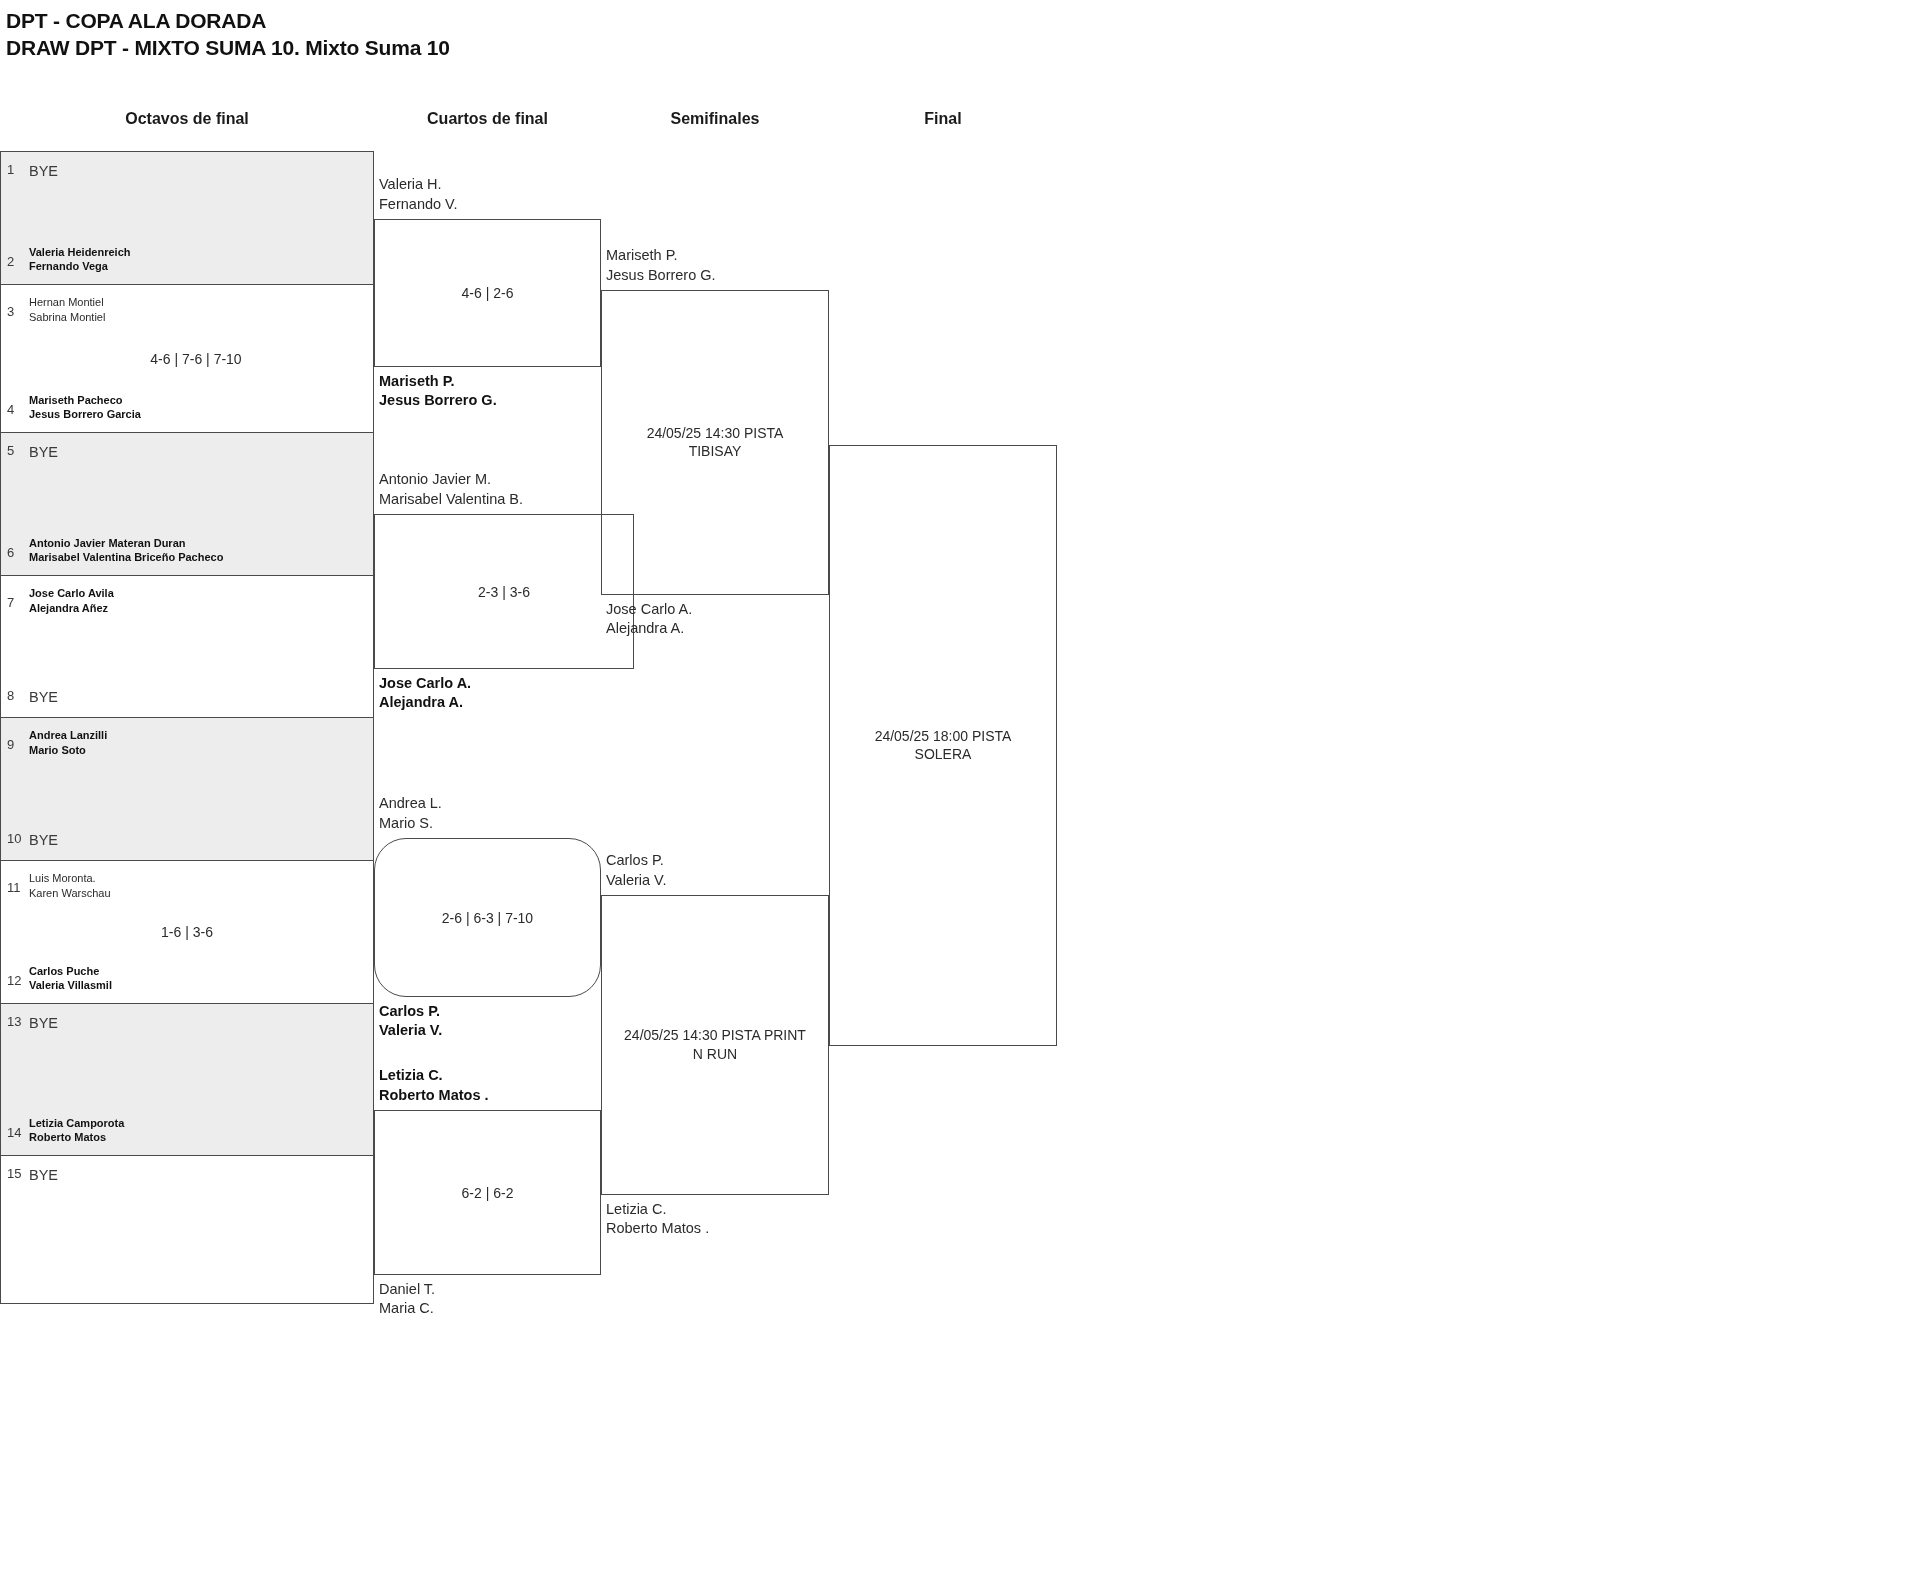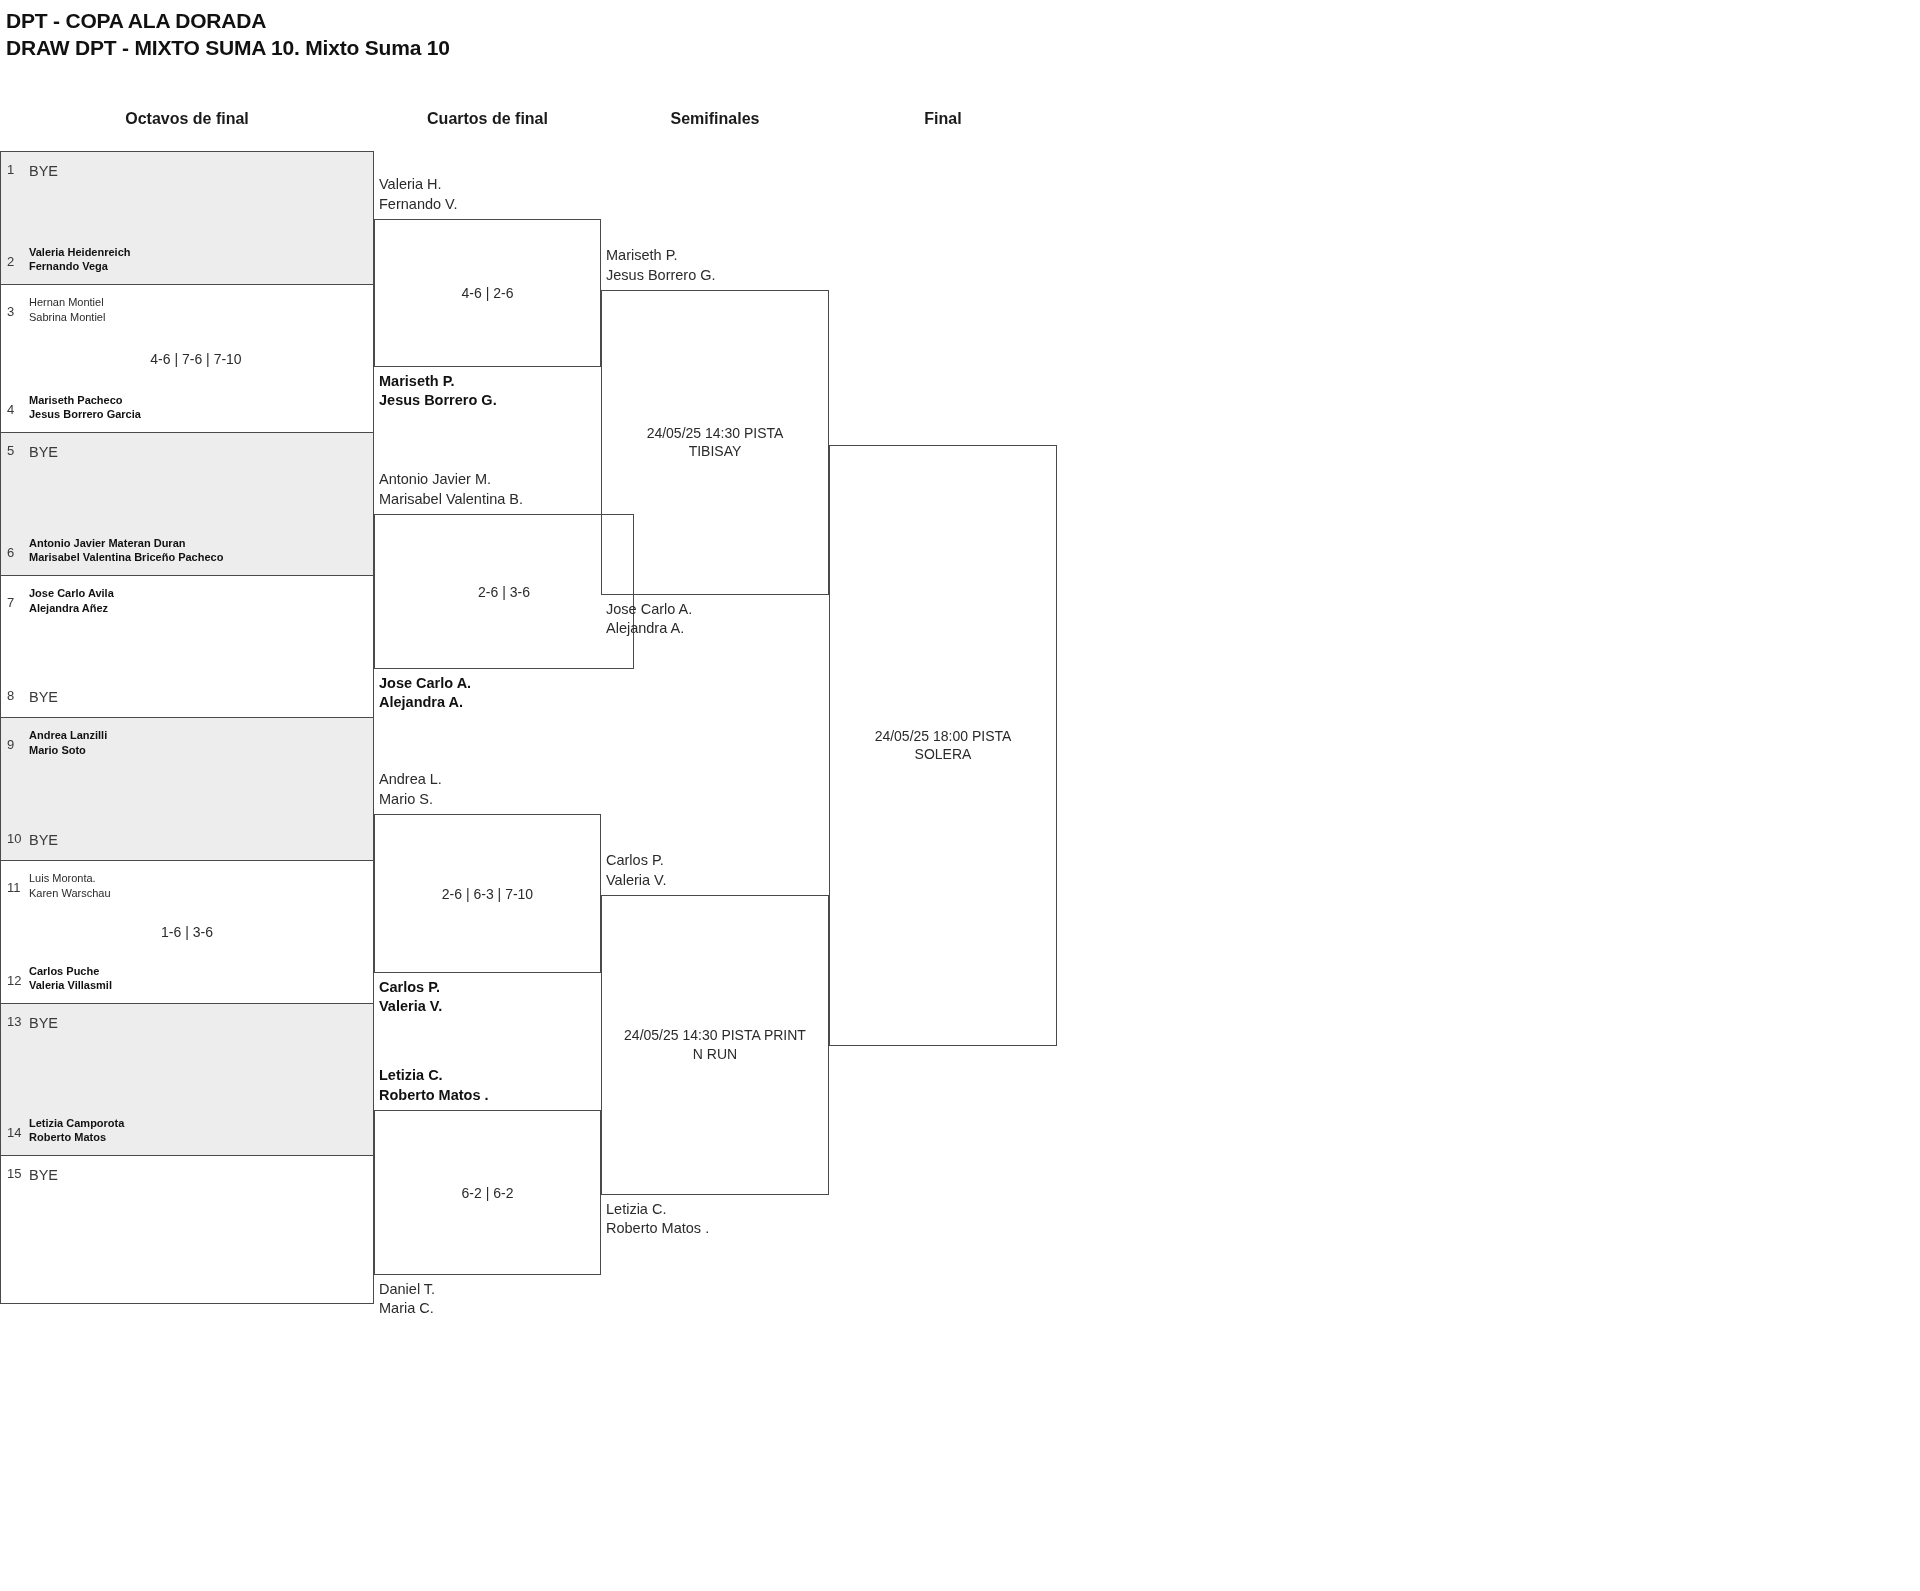--- a/index.html
+++ b/index.html
@@ -289,28 +289,28 @@
     <span>Mariseth P.</span><br>
     <span>Jesus Borrero G.</span>
   </div>
 </div>
 
 <div class="bracket-cell" style="left:374px; top:514px; width:260px; height:155px;">
   <div class="cell-label above">
     <span>Antonio Javier M.</span><br>
     <span>Marisabel Valentina B.</span>
   </div>
-  <div class="cell-score">2-6 | 3-6</div>
+  <div class="cell-score">2-3 | 3-6</div>
   <div class="cell-label below winner">
     <span>Jose Carlo A.</span><br>
     <span>Alejandra A.</span>
   </div>
 </div>
 
-<div class="bracket-cell" style="left:374px; top:814px; width:227px; height:159px;">
+<div class="bracket-cell" style="left:374px; top:838px; width:227px; height:159px;border-radius:32px;">
   <div class="cell-label above">
     <span>Andrea L.</span><br>
     <span>Mario S.</span>
   </div>
   <div class="cell-score">2-6 | 6-3 | 7-10</div>
   <div class="cell-label below winner">
     <span>Carlos P.</span><br>
     <span>Valeria V.</span>
   </div>
 </div>

